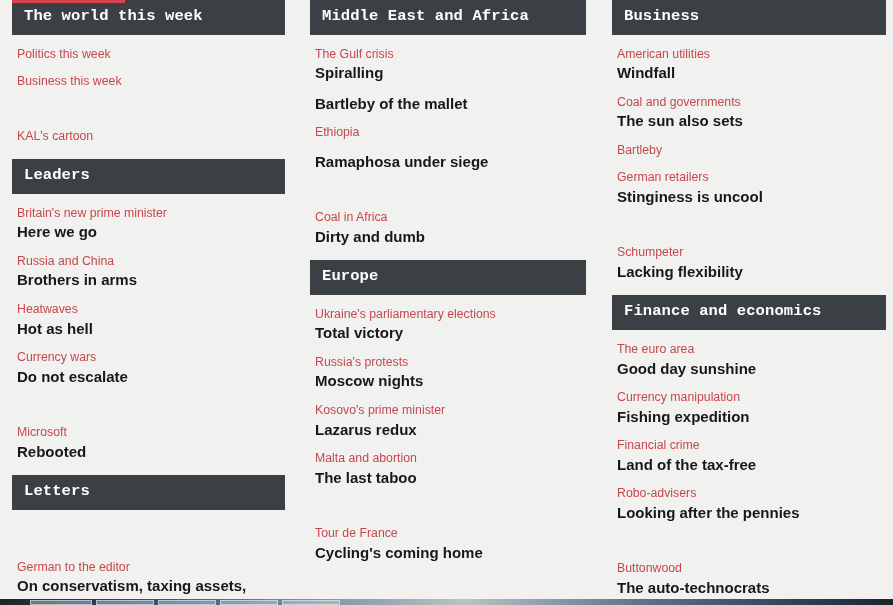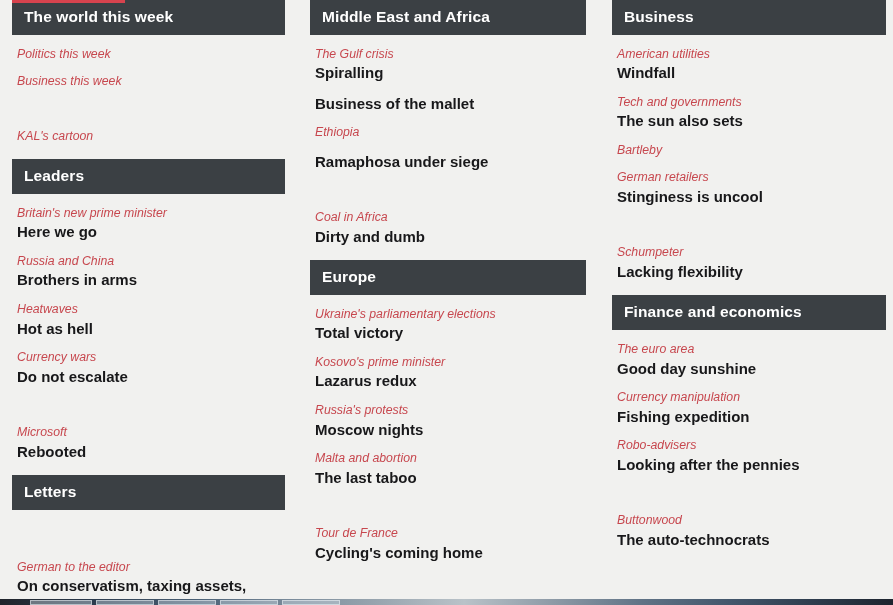--- a/index.html
+++ b/index.html
@@ -50,40 +50,40 @@
   .section { margin-bottom: 0; }
 
   .section-header {
     background: #3b4044;
     color: #ffffff;
     font-size: 15.5px;
     font-weight: bold;
     line-height: 1;
     padding: 9px 12px 10px 12px;
     letter-spacing: 0.1px;
+    font-family: Liberation Mono, monospace;
   }
 
   .section-body {
     padding-top: 11px;
     padding-left: 5px;
     padding-bottom: 14px;
   }
 
   .article { margin-bottom: 11px; }
   .article:last-child { margin-bottom: 0; margin-top: 38px; }
 
   .article-rubric {
     color: #c7474e;
     font-size: 12.3px;
     line-height: 1.35;
     display: block;
     text-decoration: none;
     cursor: pointer;
     margin-bottom: 1px;
-    font-style: italic;
   }
 
   .article-title {
     color: #18181a;
     font-size: 15px;
     font-weight: bold;
     line-height: 1.3;
     display: block;
     text-decoration: none;
     cursor: pointer;
@@ -177,21 +177,21 @@
     </div>
     <div class="column col-2">
       <div class="section">
         <div class="section-header">Middle East and Africa</div>
         <div class="section-body">
           <div class="article">
             <a class="article-rubric">The Gulf crisis</a>
             <a class="article-title">Spiralling</a>
           </div>
           <div class="article">
-            <a class="article-title">Business of the mallet</a>
+            <a class="article-title">Bartleby of the mallet</a>
           </div>
           <div class="article">
             <a class="article-rubric">Ethiopia</a>
           </div>
           <div class="article">
             <a class="article-title">Ramaphosa under siege</a>
           </div>
           <div class="article">
             <a class="article-rubric">Coal in Africa</a>
             <a class="article-title">Dirty and dumb</a>
@@ -199,48 +199,48 @@
         </div>
       </div>
       <div class="section">
         <div class="section-header">Europe</div>
         <div class="section-body">
           <div class="article">
             <a class="article-rubric">Ukraine's parliamentary elections</a>
             <a class="article-title">Total victory</a>
           </div>
           <div class="article">
+            <a class="article-rubric">Russia's protests</a>
+            <a class="article-title">Moscow nights</a>
+          </div>
+          <div class="article">
             <a class="article-rubric">Kosovo's prime minister</a>
             <a class="article-title">Lazarus redux</a>
           </div>
           <div class="article">
-            <a class="article-rubric">Russia's protests</a>
-            <a class="article-title">Moscow nights</a>
-          </div>
-          <div class="article">
             <a class="article-rubric">Malta and abortion</a>
             <a class="article-title">The last taboo</a>
           </div>
           <div class="article">
             <a class="article-rubric">Tour de France</a>
             <a class="article-title">Cycling's coming home</a>
           </div>
         </div>
       </div>
     </div>
     <div class="column col-3">
       <div class="section">
         <div class="section-header">Business</div>
         <div class="section-body">
           <div class="article">
             <a class="article-rubric">American utilities</a>
             <a class="article-title">Windfall</a>
           </div>
           <div class="article">
-            <a class="article-rubric">Tech and governments</a>
+            <a class="article-rubric">Coal and governments</a>
             <a class="article-title">The sun also sets</a>
           </div>
           <div class="article">
             <a class="article-rubric">Bartleby</a>
           </div>
           <div class="article">
             <a class="article-rubric">German retailers</a>
             <a class="article-title">Stinginess is uncool</a>
           </div>
           <div class="article">
@@ -252,20 +252,24 @@
       <div class="section">
         <div class="section-header">Finance and economics</div>
         <div class="section-body">
           <div class="article">
             <a class="article-rubric">The euro area</a>
             <a class="article-title">Good day sunshine</a>
           </div>
           <div class="article">
             <a class="article-rubric">Currency manipulation</a>
             <a class="article-title">Fishing expedition</a>
+          </div>
+          <div class="article">
+            <a class="article-rubric">Financial crime</a>
+            <a class="article-title">Land of the tax-free</a>
           </div>
           <div class="article">
             <a class="article-rubric">Robo-advisers</a>
             <a class="article-title">Looking after the pennies</a>
           </div>
           <div class="article">
             <a class="article-rubric">Buttonwood</a>
             <a class="article-title">The auto-technocrats</a>
           </div>
         </div>

